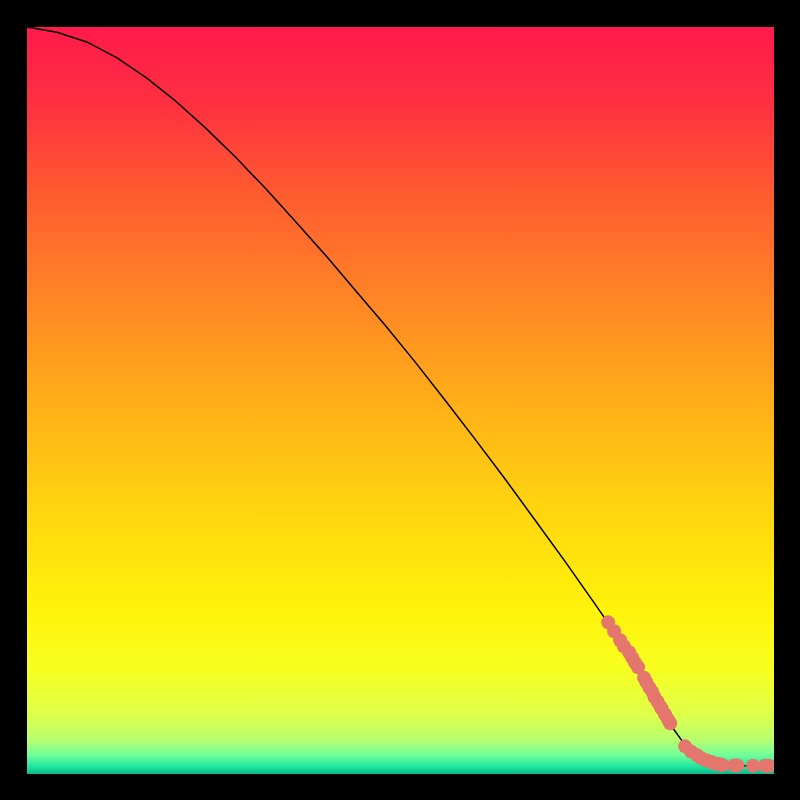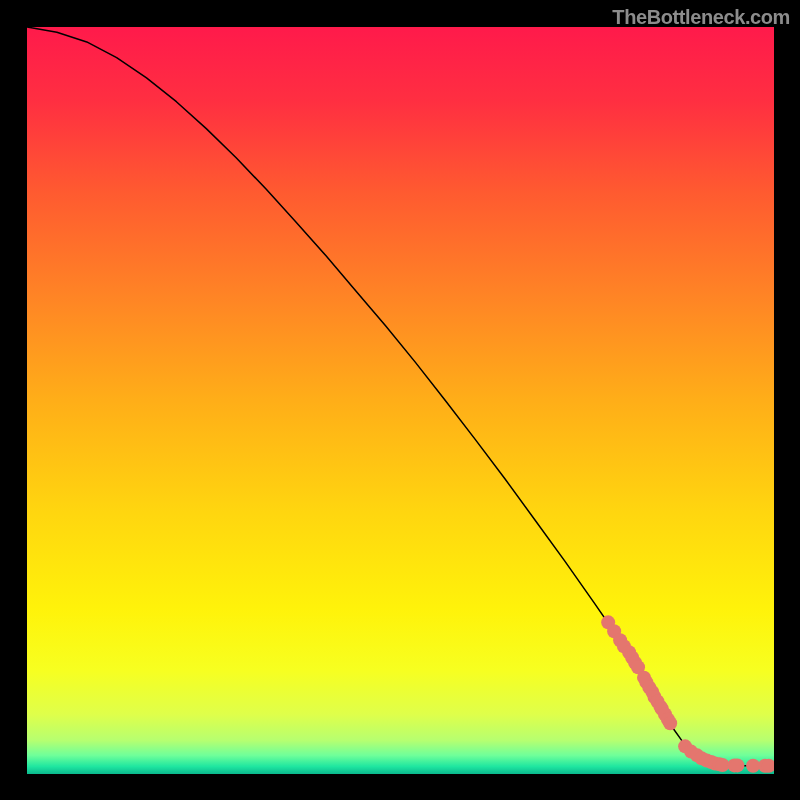--- a/index.html
+++ b/index.html
@@ -32,21 +32,20 @@
     inset: 0;
     width: 100%;
     height: 100%;
     display: block;
   }
 </style>
 </head>
 <body>
 <div class="frame">
 
-  <div class="attribution">TheBottleneck.com</div>
 
   <div class="plot-area">
     <svg id="chart-svg" viewBox="0 0 747 747" preserveAspectRatio="none">
         <defs>
           <linearGradient id="bg-grad" x1="0" y1="0" x2="0" y2="1">
             <stop offset="0%" stop-color="#ff1a4b"></stop>
             <stop offset="10%" stop-color="#ff2f41"></stop>
             <stop offset="22%" stop-color="#ff5a30"></stop>
             <stop offset="35%" stop-color="#ff8126"></stop>
             <stop offset="50%" stop-color="#ffae18"></stop>

